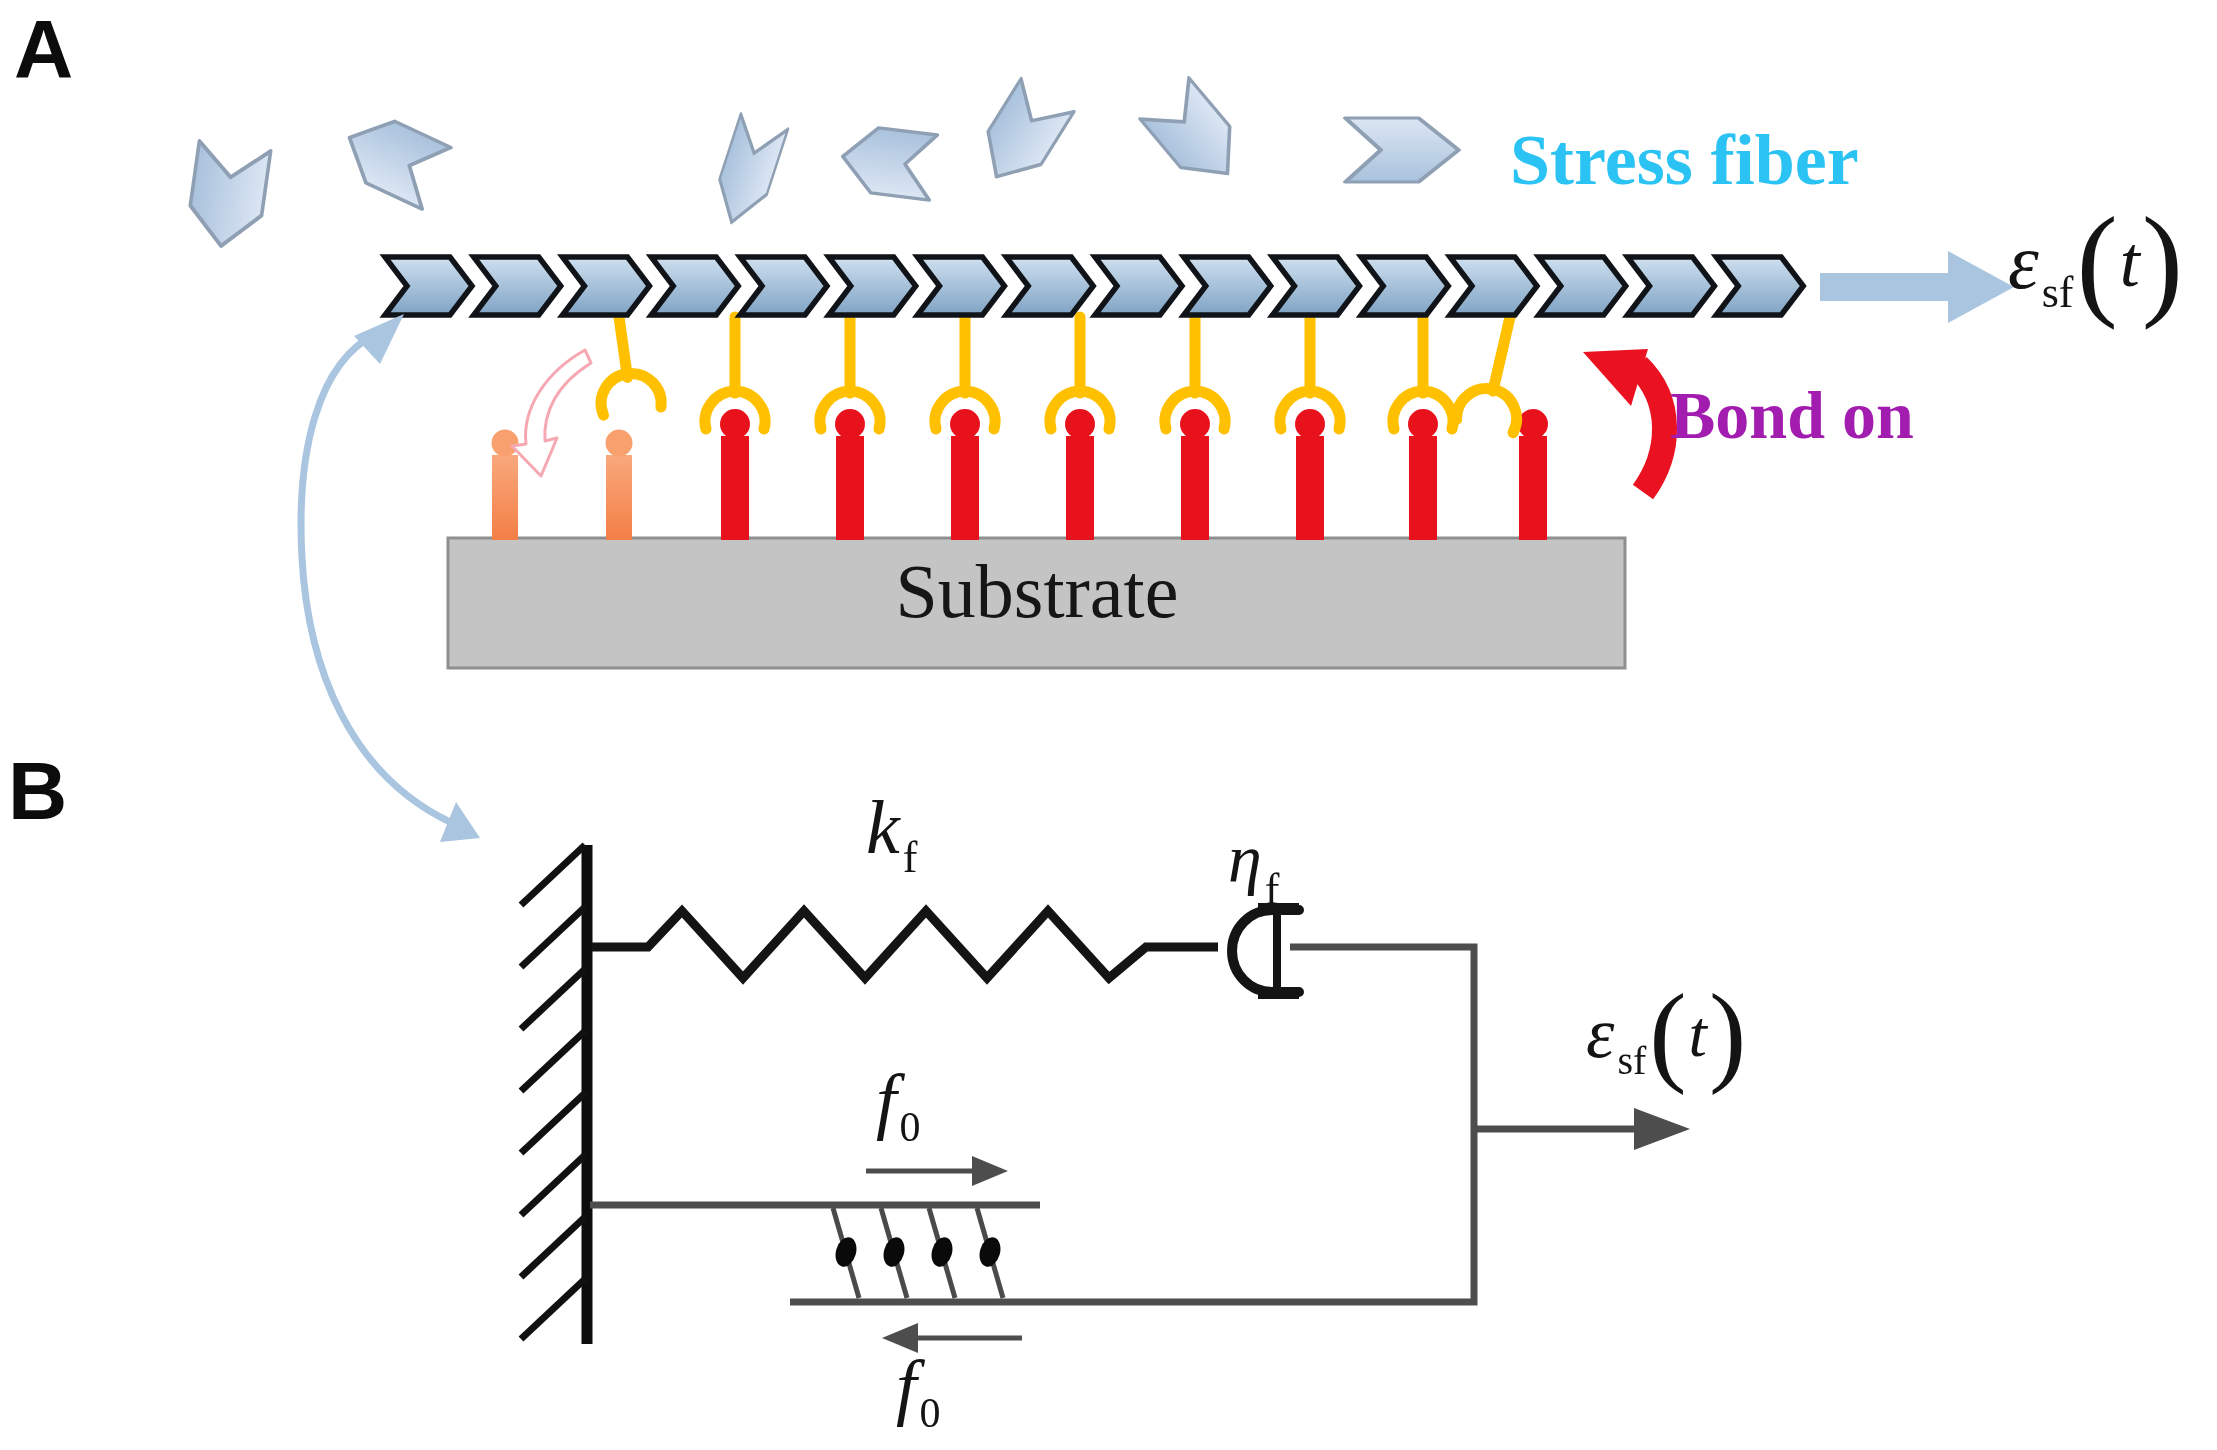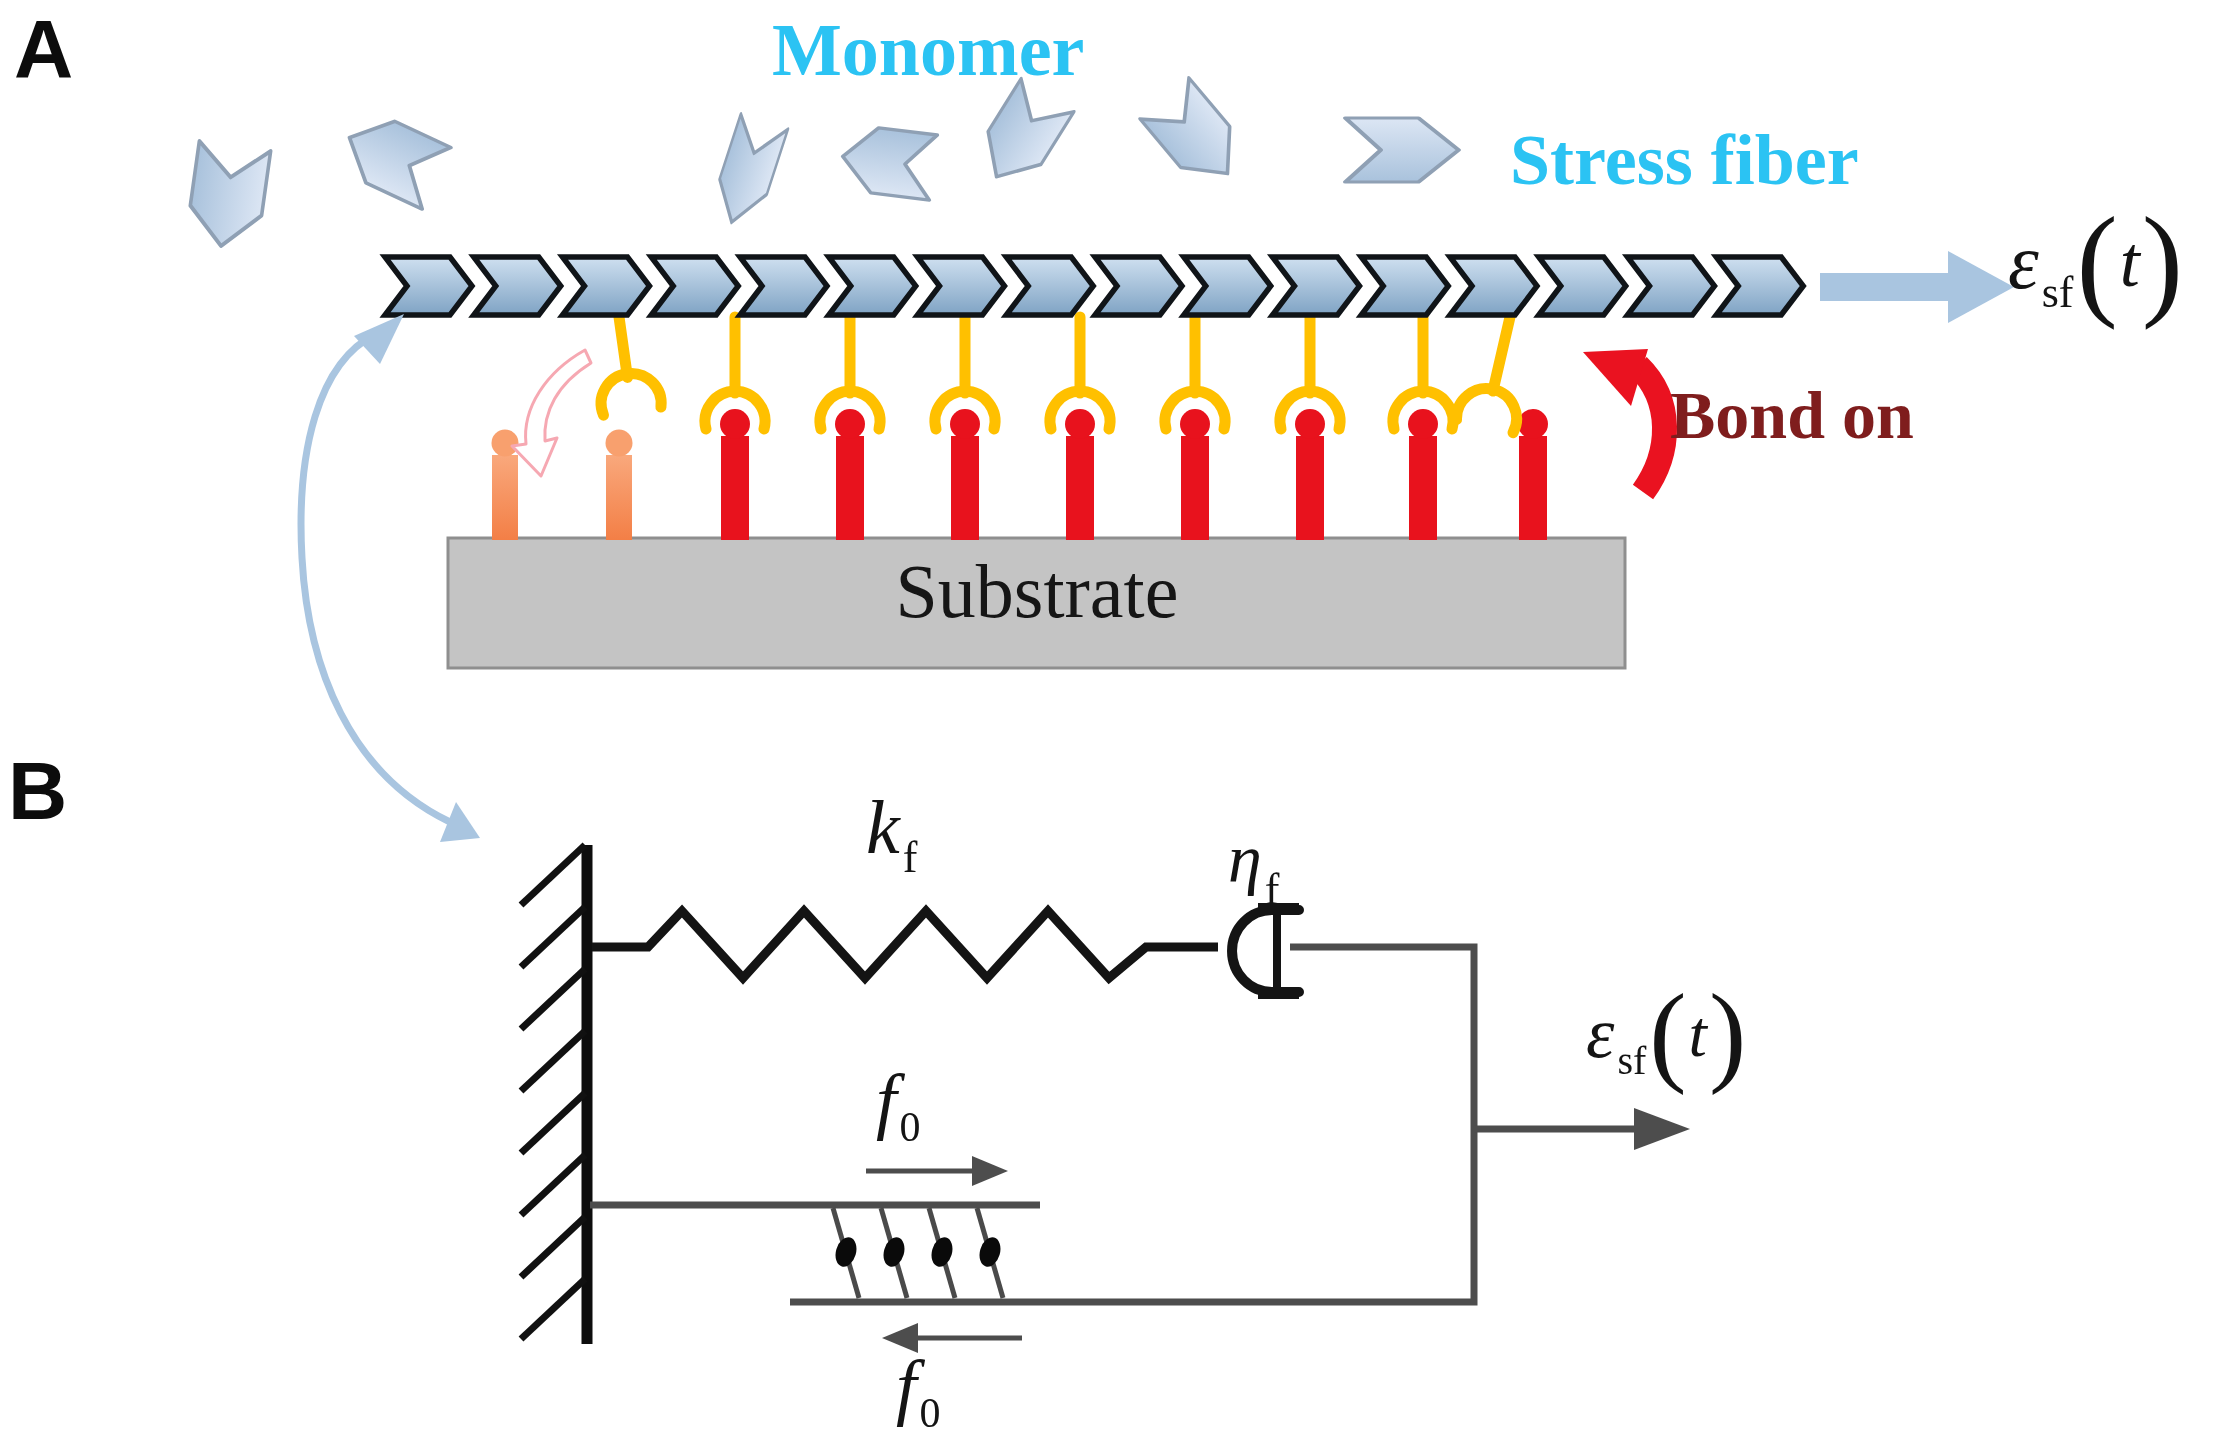--- a/index.html
+++ b/index.html
@@ -5,21 +5,21 @@
   html,body{margin:0;padding:0;background:#ffffff;}
   .stage{position:relative;width:2217px;height:1450px;background:#ffffff;overflow:hidden;
          font-family:"Liberation Serif",serif;}
   .stage svg{position:absolute;left:0;top:0;}
   .txt{position:absolute;white-space:nowrap;line-height:1.05;}
   .panel-letter{font-family:"Liberation Sans",sans-serif;font-weight:bold;font-size:82px;color:#0c0c0c;}
   .cyan{color:#2bc3f3;font-weight:bold;}
   .lbl-monomer{left:772px;top:12px;font-size:74px;}
   .lbl-stress{left:1510px;top:98px;font-size:72px;margin-top:25px;}
   .lbl-bondoff{left:110px;top:350px;font-size:68px;font-weight:bold;color:#fa9068;}
-  .lbl-bondon{left:1670px;top:380px;font-size:68px;font-weight:bold;color:#7f1d1d;}
+  .lbl-bondon{left:1670px;top:380px;font-size:68px;font-weight:bold;color:#a21caf;}
   .lbl-substrate{left:1037px;top:552px;font-size:76px;color:#161616;transform:translateX(-50%);}
   .formula{position:absolute;display:flex;align-items:center;color:#141414;}
   .fx-sym{font-style:italic;font-size:78px;}
   .fx-sub{font-size:44px;position:relative;top:30px;margin:0 3px;}
   .fx-par{font-size:124px;line-height:0.92;font-weight:normal;}
   .fx-arg{font-style:italic;font-size:72px;padding:0 2px;}
   .f-small .fx-sym{font-size:72px;}
   .f-small .fx-sub{font-size:40px;top:27px;}
   .f-small .fx-par{font-size:112px;}
   .f-small .fx-arg{font-size:66px;}
@@ -240,21 +240,20 @@
     </g>
     <g>
       <line x1="1022" y1="1338" x2="918" y2="1338" stroke="#4d4d4d" stroke-width="5"></line>
       <polygon points="918,1323 882,1338 918,1353" fill="#4d4d4d"></polygon>
     </g>
   </svg>
 
   <div class="txt panel-letter" style="left:14px;top:6px">A</div>
   <div class="txt panel-letter" style="left:8px;top:748px">B</div>
 
-  <div class="txt cyan lbl-monomer">Monomer</div>
   <div class="txt cyan lbl-stress">Stress fiber</div>
   <div class="txt lbl-bondon">Bond on</div>
   <div class="txt lbl-substrate">Substrate</div>
 
   <div class="formula strain-top">
     <span class="fx-sym">ε</span>
       <span class="fx-sub">sf</span>
       <span class="fx-par">(</span>
       <span class="fx-arg">t</span>
       <span class="fx-par">)</span>

